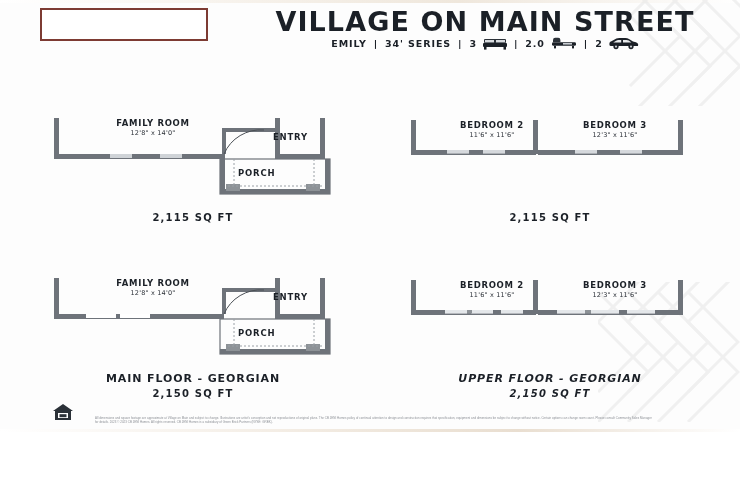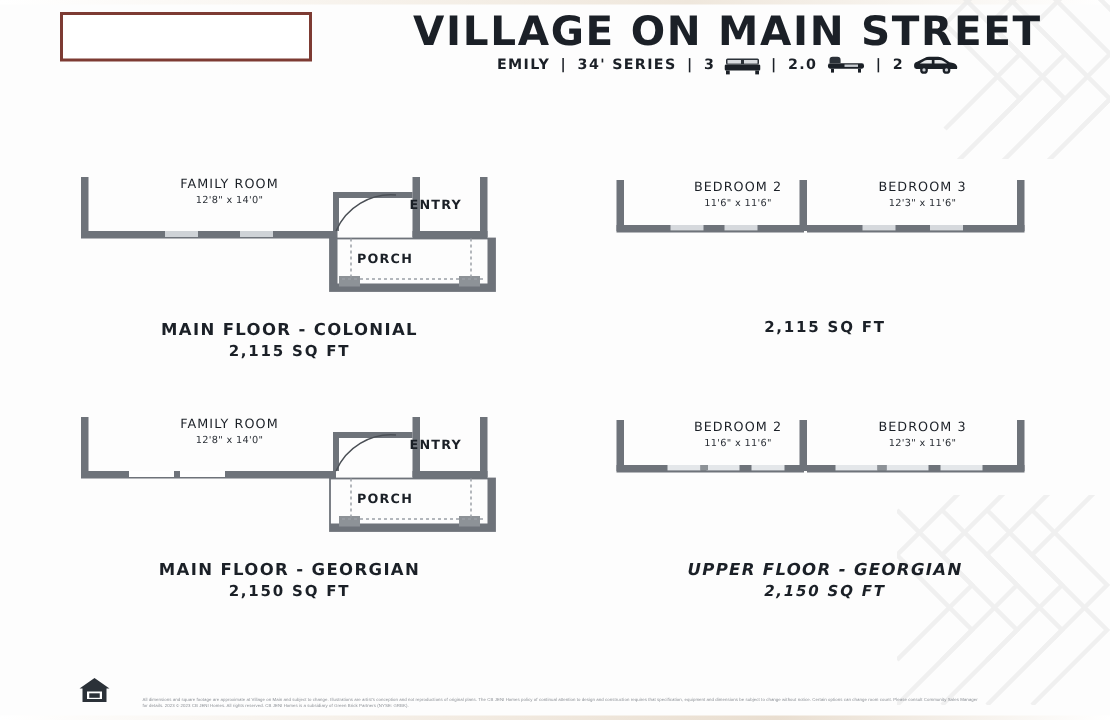--- a/index.html
+++ b/index.html
@@ -11,21 +11,21 @@
     height: 480px;
     background: #ffffff;
     font-family: "Liberation Sans", sans-serif;
     overflow: hidden;
     position: relative;
   }
   .page {
     position: absolute;
     left: 0; top: 0;
     width: 740px;
-    height: 480px;
+    height: 432px;
     background: #fdfdfd;
     overflow: hidden;
   }
   
   .lattice {
     position: absolute;
     pointer-events: none;
     opacity: .55;
   }
   .lattice-tr { right: -10px; top: -14px; width: 130px; height: 120px; }
@@ -102,21 +102,21 @@
   .plan-caption .line2 { font-size: 10px; margin-top: 3px; letter-spacing: 1.2px; }
 
   .room-label {
     position: absolute;
     text-align: center;
     font-family: "DejaVu Sans", sans-serif;
     color: #1b2027;
     white-space: nowrap;
   }
   .room-name {
-    font-weight: normal;
+    font-weight: bold;
     font-size: 8.5px;
     letter-spacing: .7px;
   }
   .room-dims {
     font-size: 6.5px;
     letter-spacing: .2px;
     margin-top: 1px;
     color: #2a2f36;
   }
   .tag {
@@ -265,21 +265,20 @@
 
     <div class="room-label" style="left:50px; top:6px; width:110px;">
       <div class="room-name">FAMILY ROOM</div>
       <div class="room-dims">12'8" x 14'0"</div>
     </div>
 
     <div class="tag" style="left:225px; top:20px;">ENTRY</div>
     <div class="tag" style="left:190px; top:56px;">PORCH</div>
 
     <div class="plan-caption" style="margin-top:6px; width:290px;">
-      <div class="line1">MAIN FLOOR - COLONIAL</div>
       <div class="line2">2,115 SQ FT</div>
     </div>
   </div>
 
   <div class="plan" style="left:405px; top:112px; width:290px;">
 
     <svg width="290" height="90" viewBox="0 0 290 90">
 
       <rect x="6" y="8" width="5" height="34" fill="#6e737a"></rect>
 

